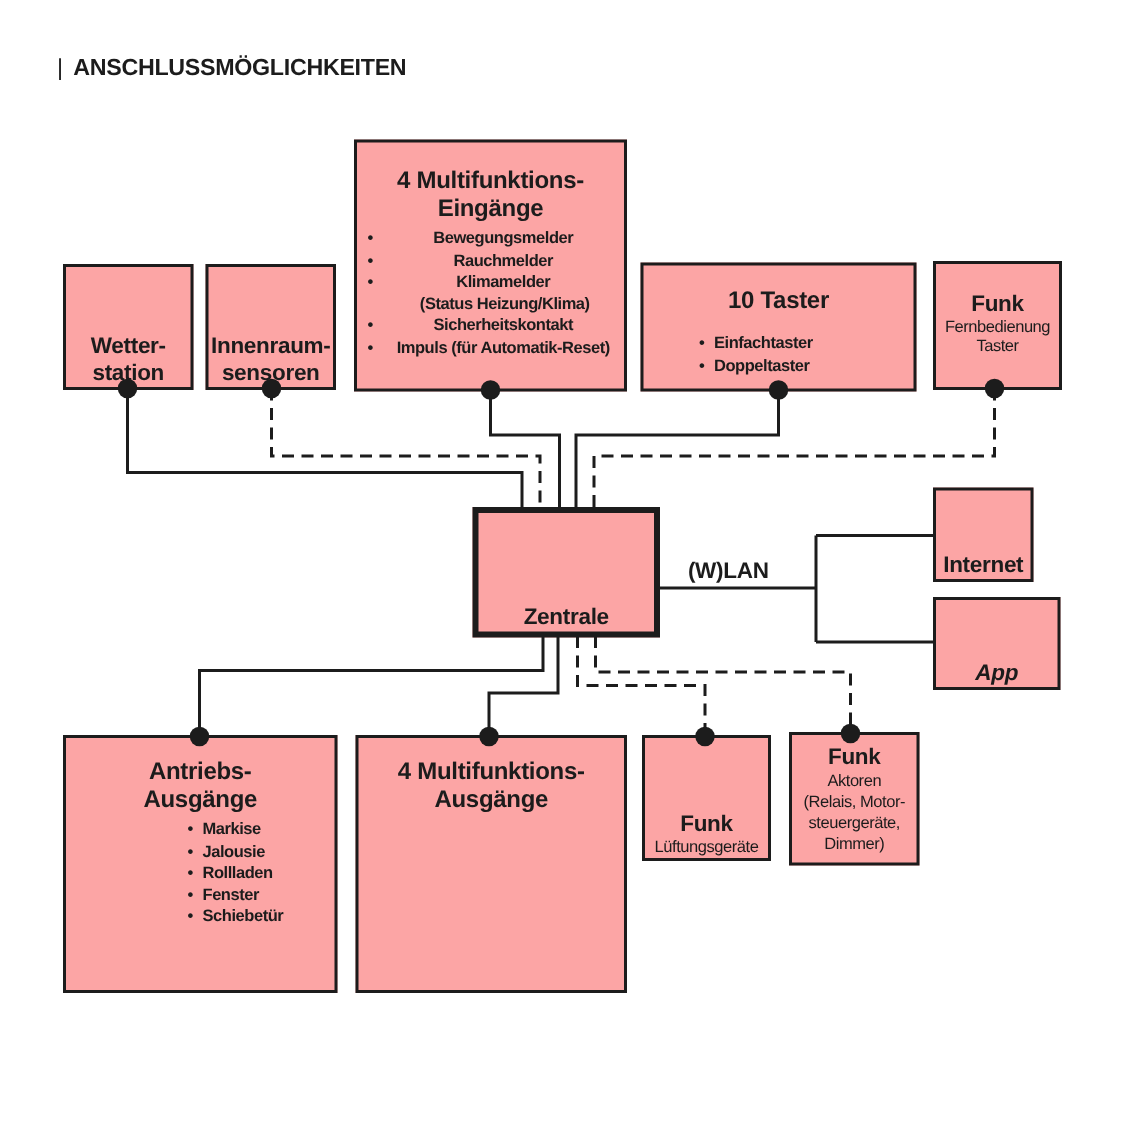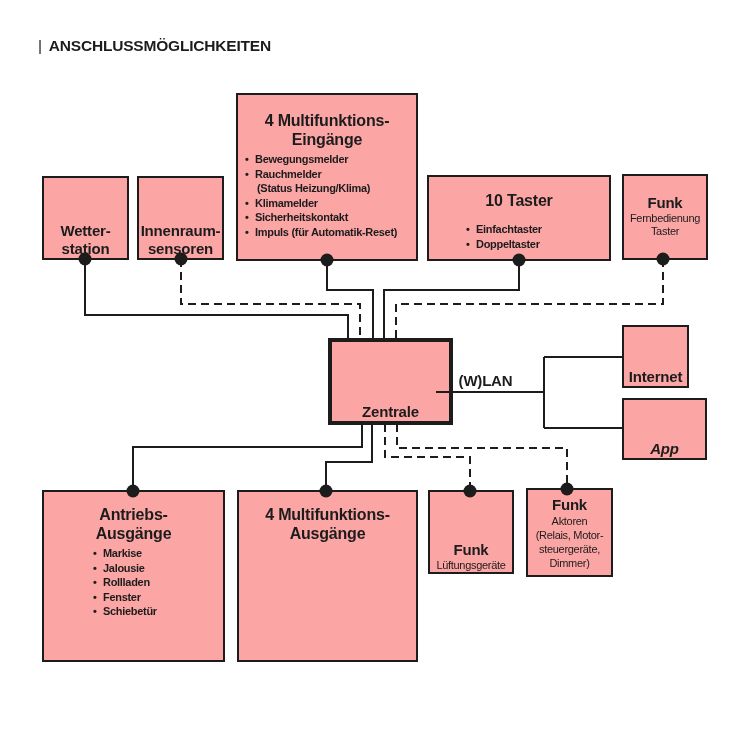--- a/index.html
+++ b/index.html
@@ -26,29 +26,29 @@
   }
   .li{position:relative;padding-left:11px;white-space:nowrap;}
   .li::before{content:"•";position:absolute;left:1px;}
   .li.sub{padding-left:13px;}
   .li.sub::before{content:none;}
 
   
   .b-wetter  {left:42px;  top:176px; width:87px;  height:84px;}
   .b-innen   {left:137px; top:176px; width:87px;  height:84px;}
   .b-me      {left:236px; top:93px;  width:182px; height:168px; padding-top:16px;}
-  .b-me .list{padding-left:6px;}
+  .b-me .list{padding-left:6px;text-align:center;}
   .b-taster  {left:427px; top:175px; width:184px; height:86px; padding-top:14px;}
   .b-taster .list{padding-left:36px;margin-top:12px;}
   .b-fb      {left:622px; top:174px; width:86px;  height:86px; padding-top:18px;}
-  .b-zentrale{left:328px; top:338px; width:125px; height:87px; border-width:4px;}
+  .b-zentrale{left:315px; top:338px; width:125px; height:87px; border-width:4px;}
   .b-internet{left:622px; top:325px; width:67px;  height:63px;}
   .b-app     {left:622px; top:398px; width:85px;  height:62px;font-style:italic;}
   .b-antrieb {left:42px;  top:490px; width:183px; height:172px; padding-top:13px;}
-  .b-antrieb .list{padding-left:48px;}
+  .b-antrieb .list{padding-left:80px;}
   .b-ma      {left:237px; top:490px; width:181px; height:172px; padding-top:13px;}
   .b-ma .list{padding-left:26px;}
   .b-lueft   {left:428px; top:490px; width:86px;  height:84px;}
   .b-aktoren {left:526px; top:488px; width:87px;  height:89px; padding-top:6px;}
   .b-aktoren .small{line-height:14px;}
 
   .wlan-label{
     position:absolute;left:448px;top:372px;width:75px;text-align:center;
     font-size:15px;font-weight:bold;letter-spacing:-0.2px;
   }
@@ -72,22 +72,22 @@
     <div>Innenraum-</div>
     <div>sensoren</div>
   </div>
 
   <div class="box b-me">
     <div class="h1x">4 Multifunktions-</div>
     <div class="h1x">Eingänge</div>
     <div class="list">
       <div class="li">Bewegungsmelder</div>
       <div class="li">Rauchmelder</div>
+      <div class="li">Klimamelder</div>
       <div class="li sub">(Status Heizung/Klima)</div>
-      <div class="li">Klimamelder</div>
       <div class="li">Sicherheitskontakt</div>
       <div class="li">Impuls (für Automatik-Reset)</div>
     </div>
   </div>
 
   <div class="box b-taster">
     <div class="h1x">10 Taster</div>
     <div class="list">
       <div class="li">Einfachtaster</div>
       <div class="li">Doppeltaster</div>

